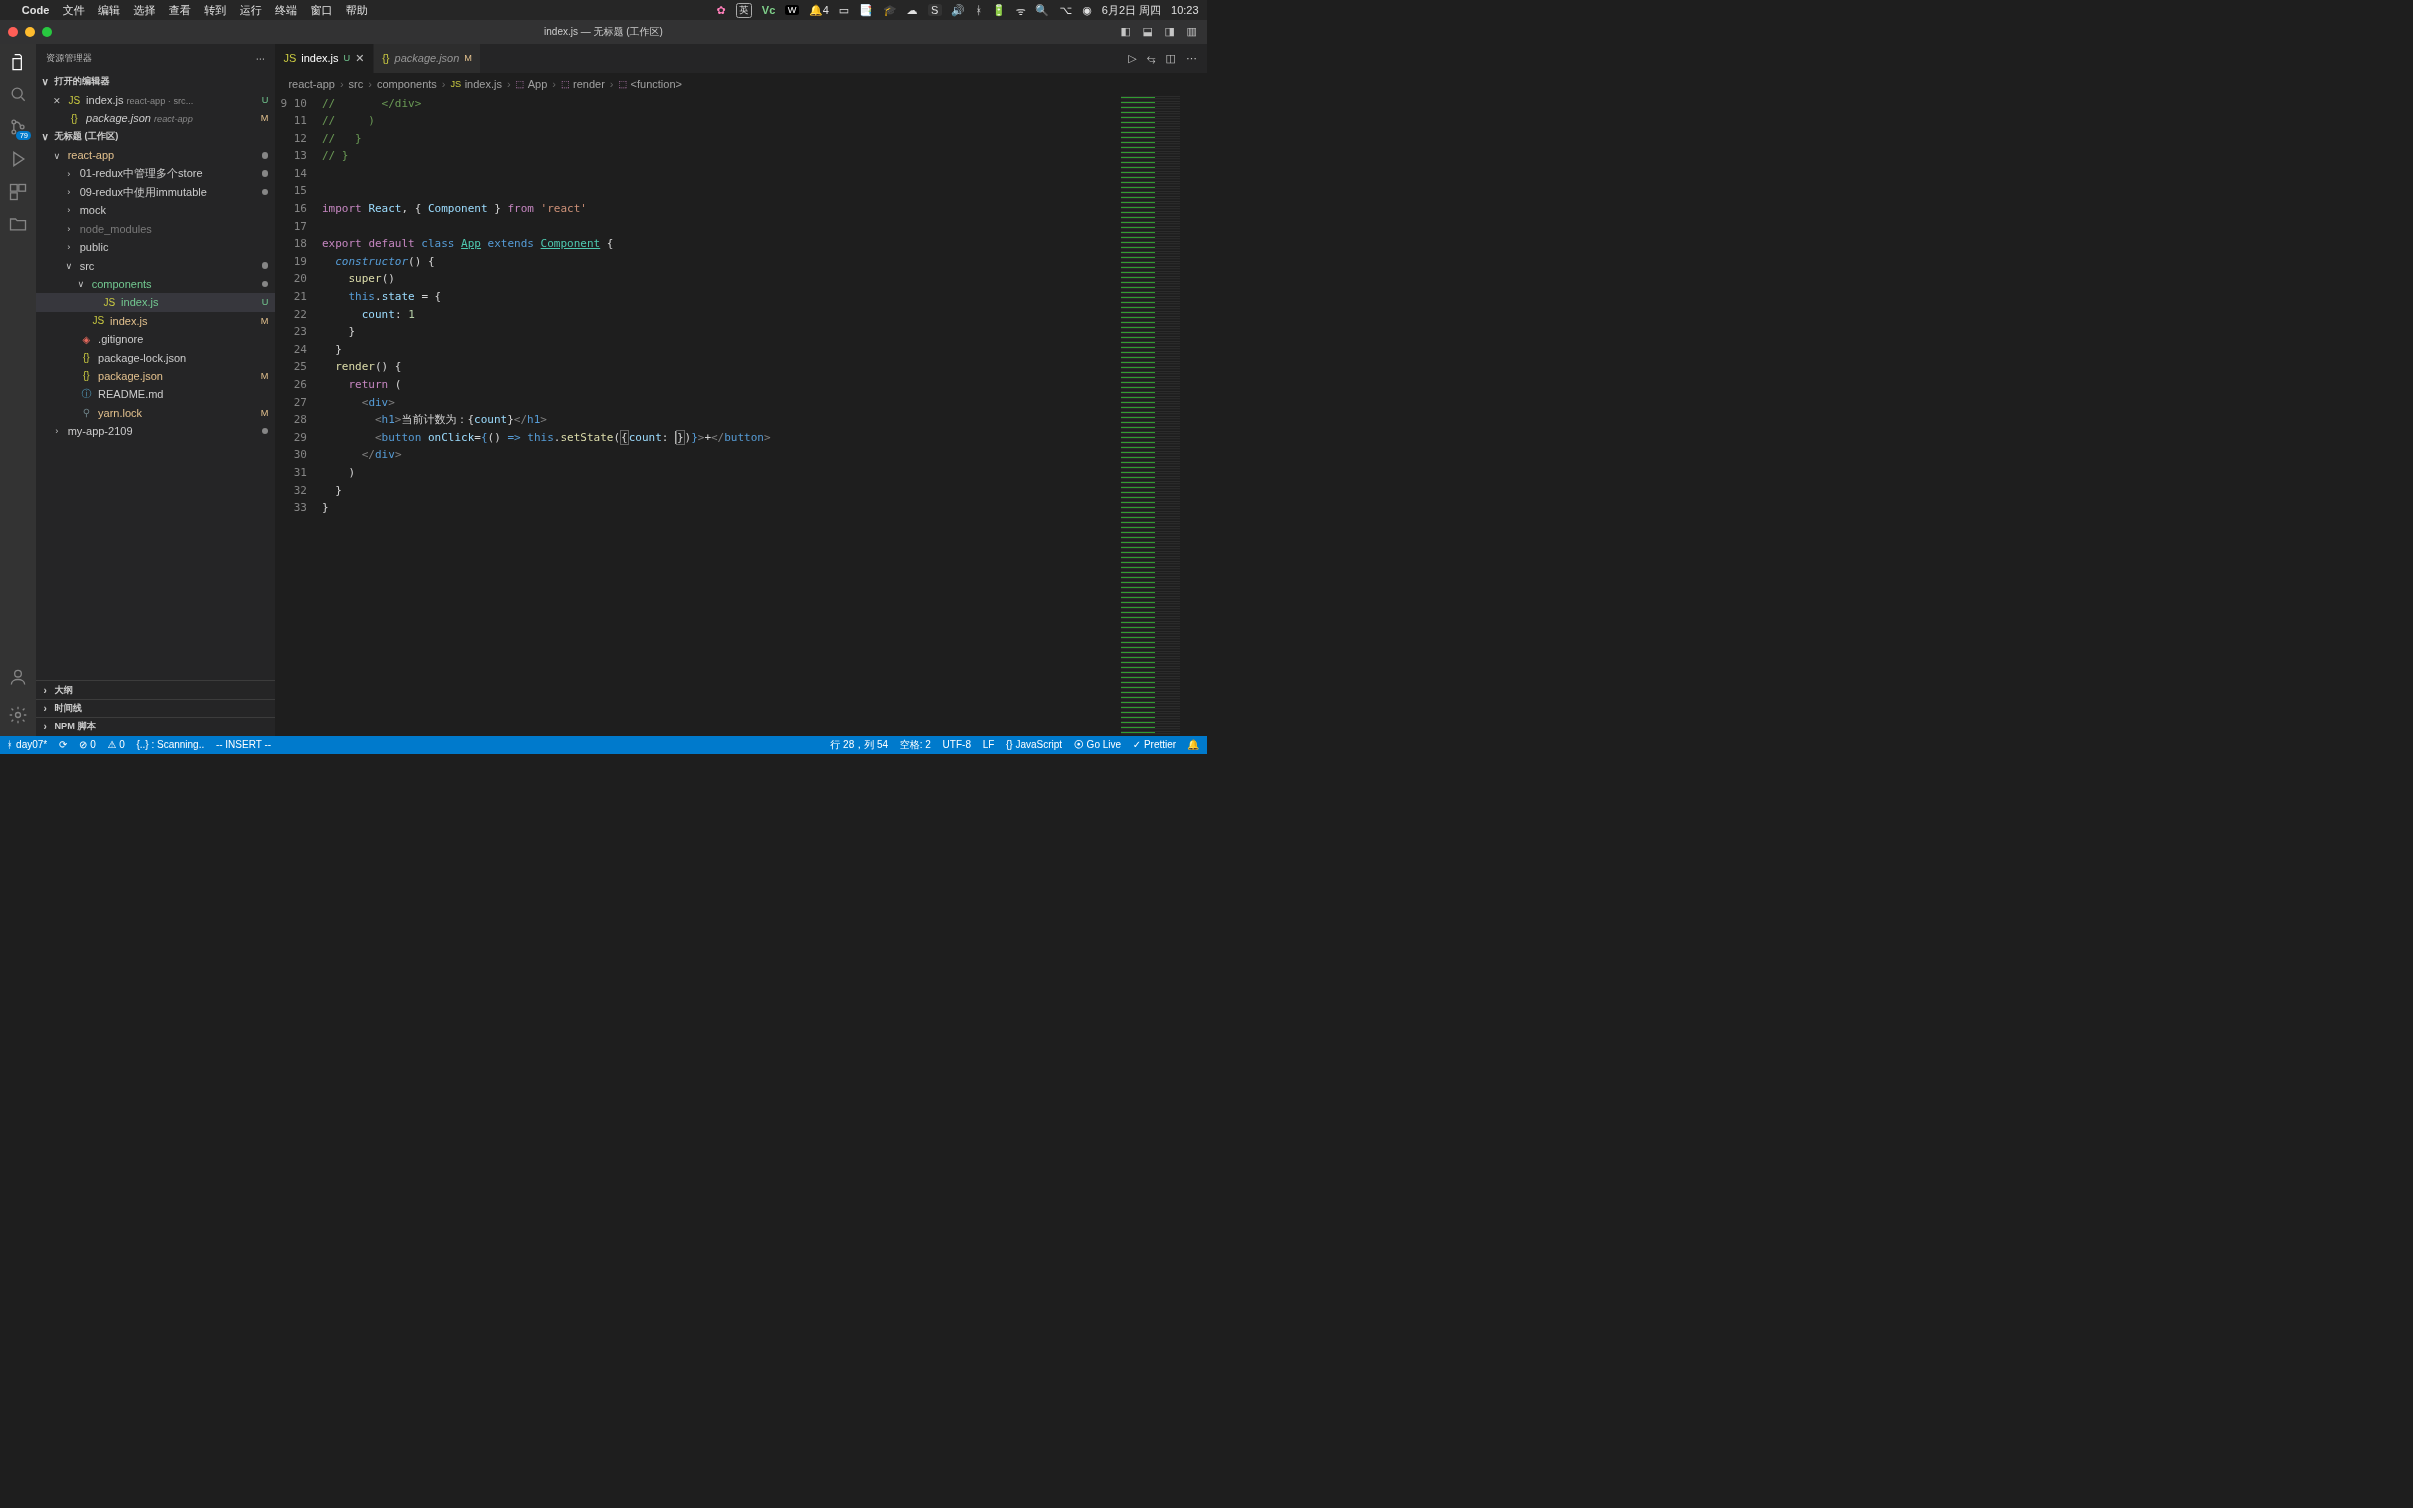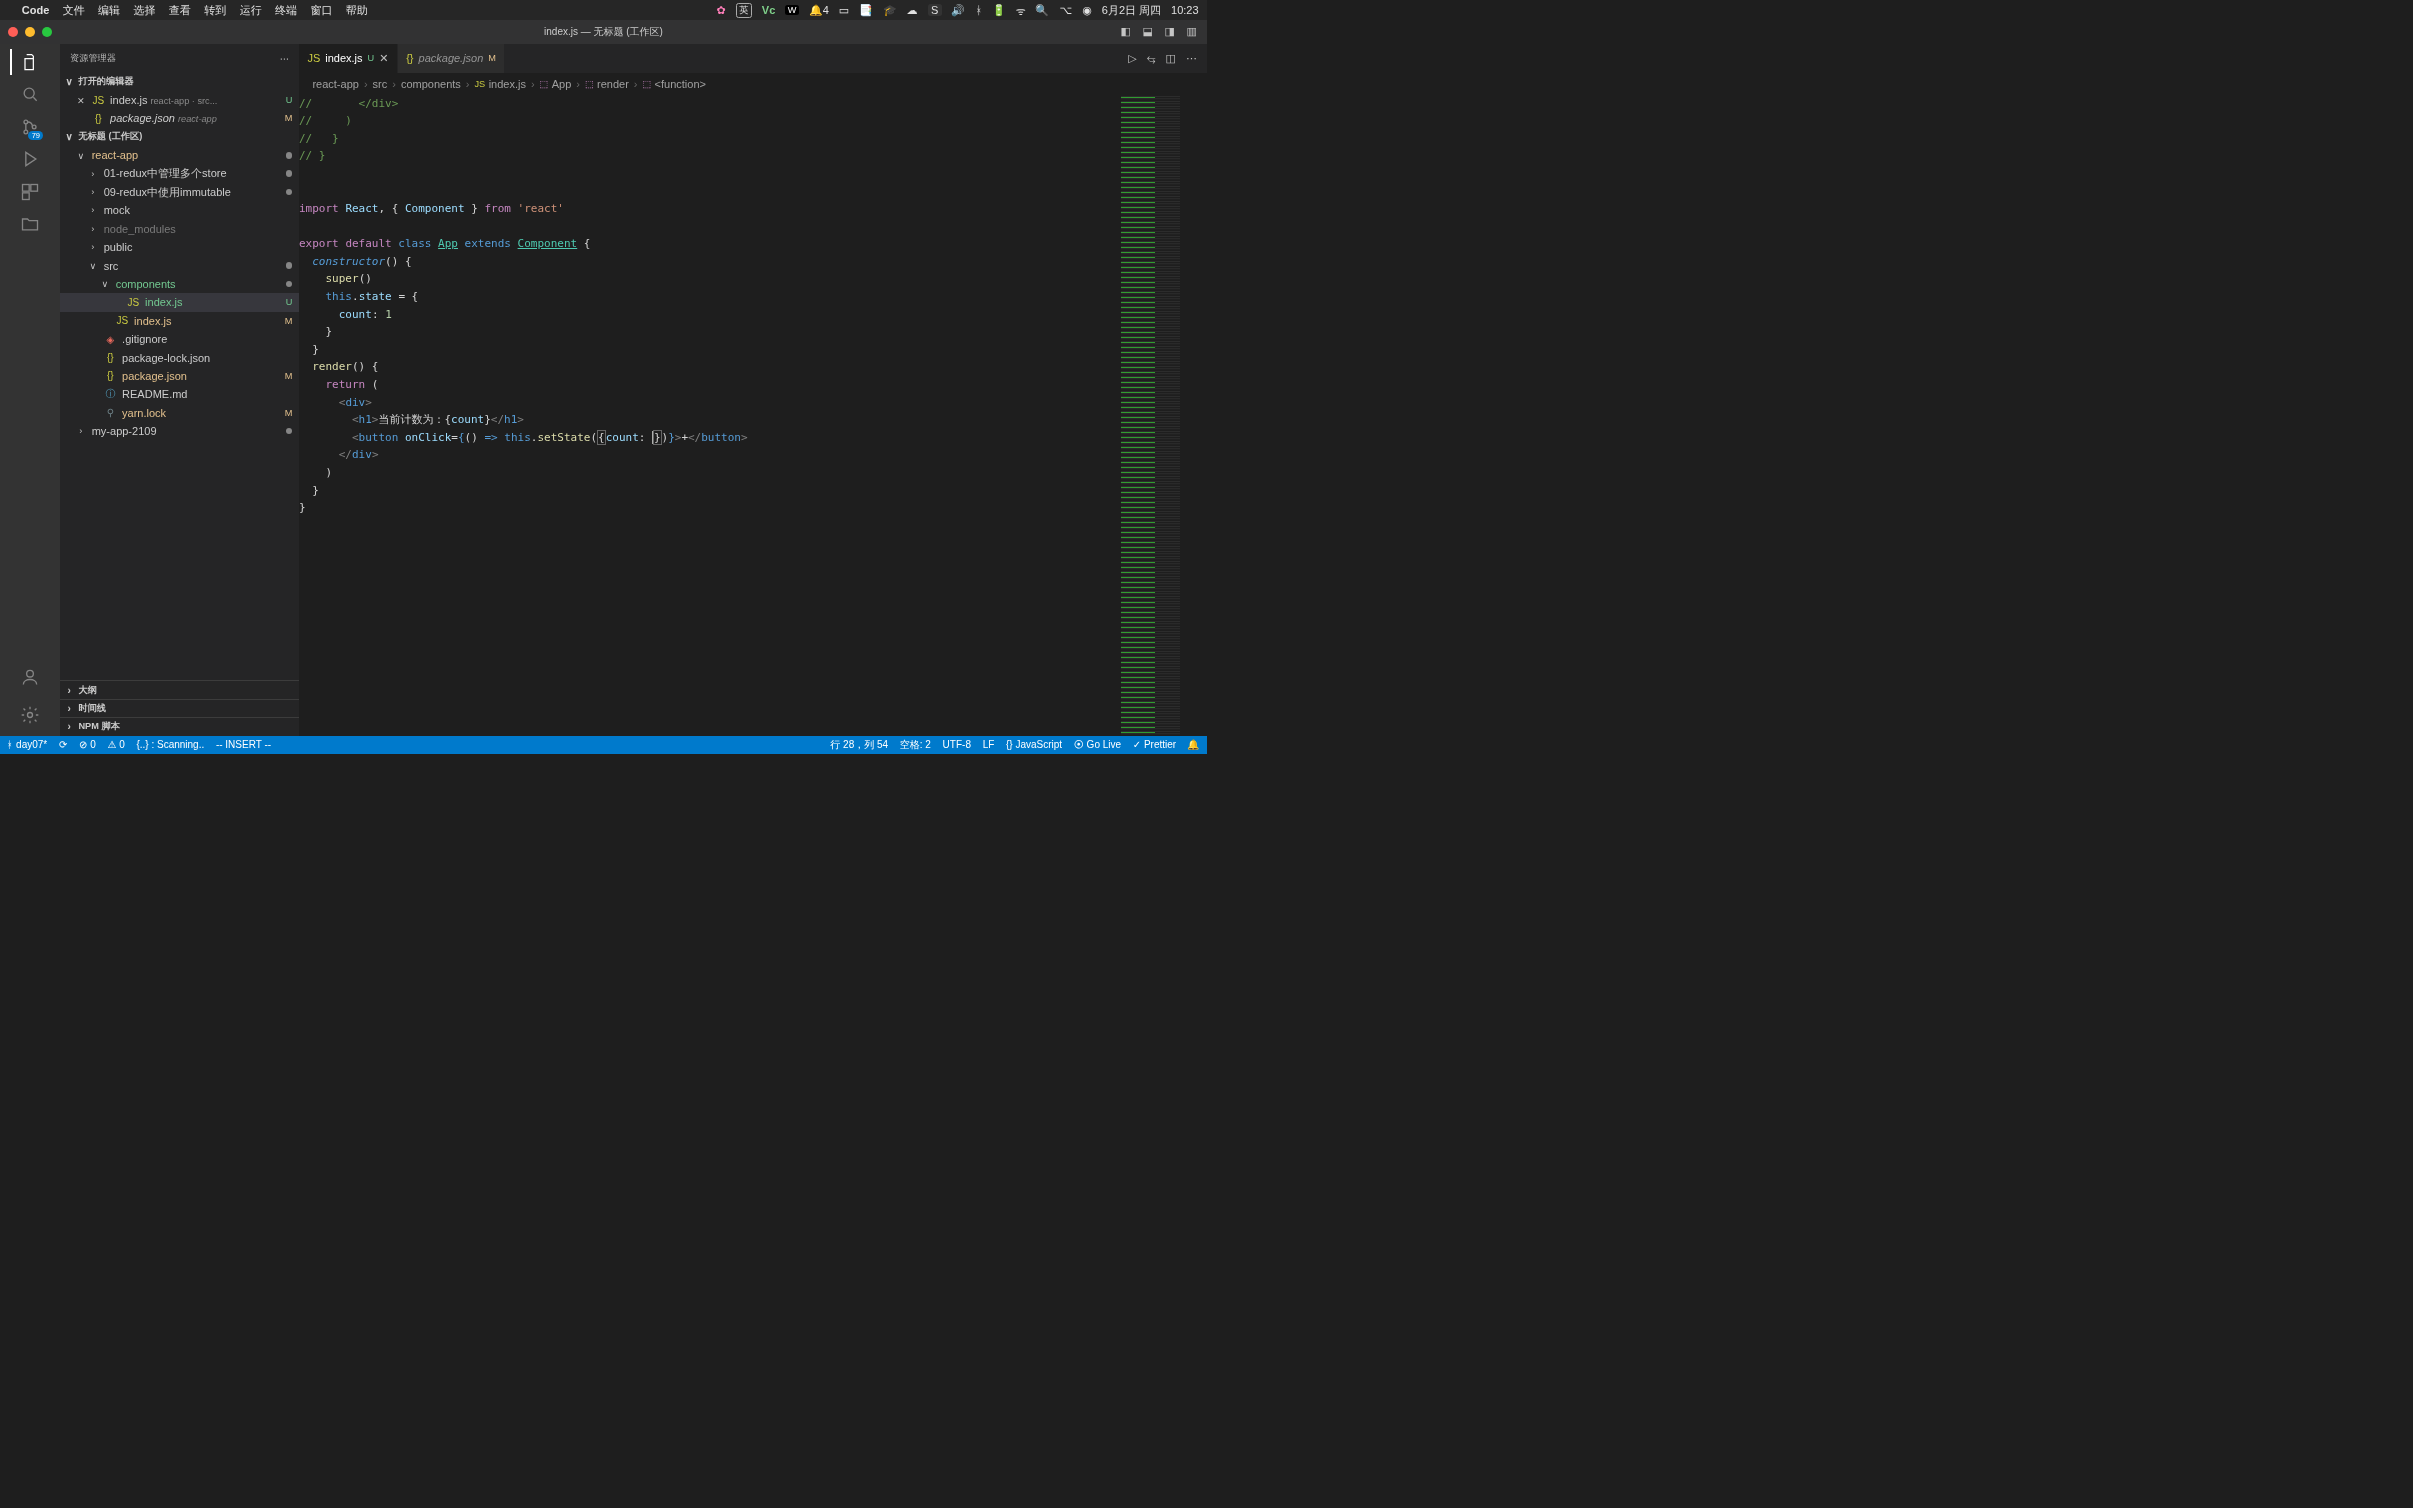--- a/index.html
+++ b/index.html
@@ -46,21 +46,21 @@
 .titlebar .title { position: absolute; left: 50%; transform: translateX(-50%); color: #cccccc; font-size: 10px; }
 .titlebar .title-right { margin-left: auto; display: flex; gap: 5px; padding-right: 6.7px; }
 .titlebar .title-right .iconbtn { width: 17px; text-align: center; color: #c5c5c5; cursor: pointer; }
 
 
 .workbench {
   display: flex;
   height: calc(100% - 20px - 23.5px - 18.4px);
 }
 .activitybar {
-  width: 60px;
+  width: 36px;
   background: #333333;
   display: flex;
   flex-direction: column;
   align-items: center;
   padding-top: 6.7px;
   gap: 9px;
   position: relative;
 }
 .activitybar .ab-icon {
   width: 23.5px; height: 23.5px;
@@ -481,20 +481,46 @@
           <span style="color:#c586c0;font-size:9.2px">⬚</span>
           <span>render</span>
         </span>
         <span class="sep">›</span>
         <span class="crumb">
           <span style="color:#c586c0;font-size:9.2px">⬚</span>
           <span>&lt;function&gt;</span>
         </span>
       </div>
     <div class="editor-pane">
+      <div class="gutter" id="gutter">9
+10
+11
+12
+13
+14
+15
+16
+17
+18
+19
+20
+21
+22
+23
+24
+25
+26
+27
+28
+29
+30
+31
+32
+33
+</div>
       <div class="code" id="code"><div style="position:relative"><span class="tok-cmt">//       &lt;/div&gt;</span></div><div style="position:relative"><span class="tok-cmt">//     )</span></div><div style="position:relative"><span class="tok-cmt">//   }</span></div><div style="position:relative"><span class="tok-cmt">// }</span></div><div style="position:relative">&nbsp;</div><div style="position:relative">&nbsp;</div><div style="position:relative"><span class="tok-kw">import</span> <span class="tok-prop">React</span>, { <span class="tok-prop">Component</span> } <span class="tok-kw">from</span> <span class="tok-str">'react'</span></div><div style="position:relative">&nbsp;</div><div style="position:relative"><span class="tok-kw">export</span> <span class="tok-kw">default</span> <span class="tok-storage">class</span> <span class="tok-cls">App</span> <span class="tok-storage">extends</span> <span class="tok-cls">Component</span> {</div><div style="position:relative">  <span class="tok-storage" style="font-style:italic">constructor</span>() {</div><div style="position:relative">    <span class="tok-fn">super</span>()</div><div style="position:relative">    <span class="tok-this">this</span>.<span class="tok-prop">state</span> <span class="tok-op">=</span> {</div><div style="position:relative">      <span class="tok-prop">count</span>: <span class="tok-num">1</span></div><div style="position:relative">    }</div><div style="position:relative">  }</div><div style="position:relative">  <span class="tok-fn">render</span>() {</div><div style="position:relative">    <span class="tok-kw">return</span> (</div><div style="position:relative">      <span class="tok-tagb">&lt;</span><span class="tok-tag">div</span><span class="tok-tagb">&gt;</span></div><div style="position:relative">        <span class="tok-tagb">&lt;</span><span class="tok-tag">h1</span><span class="tok-tagb">&gt;</span>当前计数为：{<span class="tok-prop">count</span>}<span class="tok-tagb">&lt;/</span><span class="tok-tag">h1</span><span class="tok-tagb">&gt;</span></div><div style="position:relative"><div class="line-hl"></div>        <span class="tok-tagb">&lt;</span><span class="tok-tag">button</span> <span class="tok-attr">onClick</span>=<span class="tok-storage">{</span>() <span class="tok-storage">=&gt;</span> <span class="tok-this">this</span>.<span class="tok-fn">setState</span>(<span class="bracket-box">{</span><span class="tok-prop">count</span>: <span class="cursor"></span><span class="bracket-box">}</span>)<span class="tok-storage">}</span><span class="tok-tagb">&gt;</span>+<span class="tok-tagb">&lt;/</span><span class="tok-tag">button</span><span class="tok-tagb">&gt;</span></div><div style="position:relative">      <span class="tok-tagb">&lt;/</span><span class="tok-tag">div</span><span class="tok-tagb">&gt;</span></div><div style="position:relative">    )</div><div style="position:relative">  }</div><div style="position:relative">}</div><div style="position:relative">&nbsp;</div></div>
       <div class="minimap"></div>
     </div>
   </div>
 </div>
 
 <div class="statusbar">
   <span class="sb-item">ᚼ <span>day07*</span></span>
   <span class="sb-item">⟳</span>
   <span class="sb-item">⊘ 0</span>

